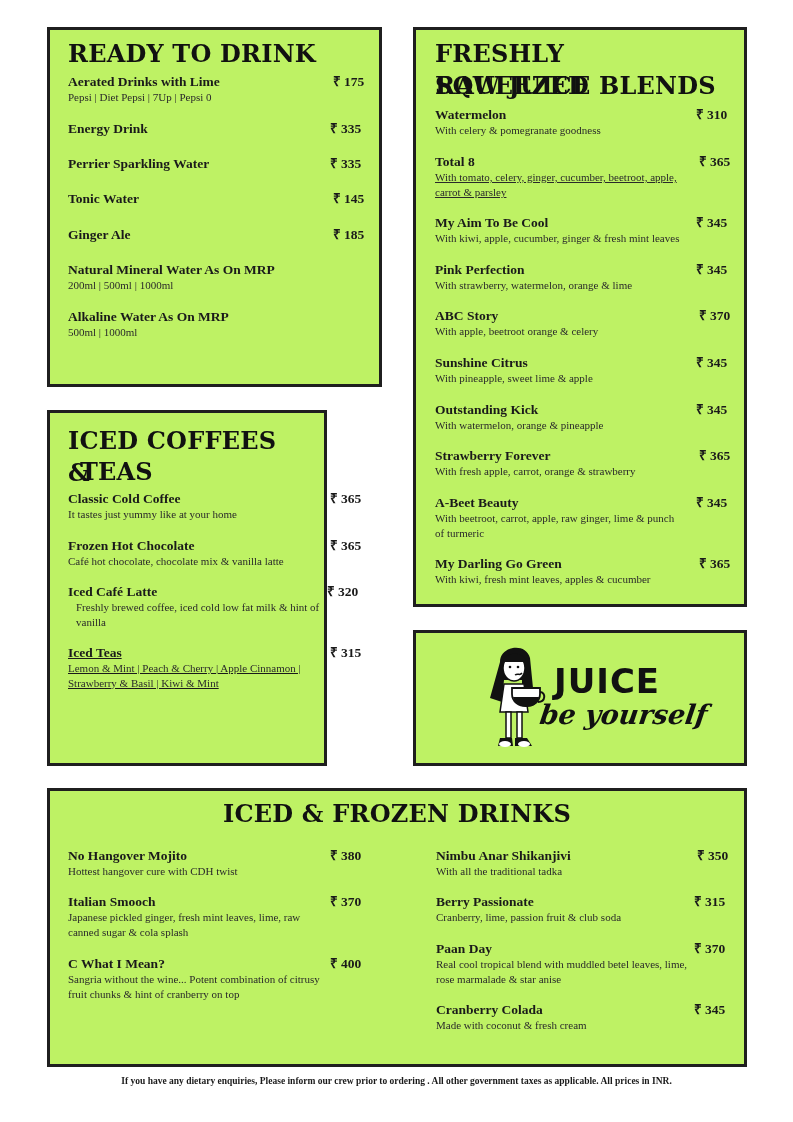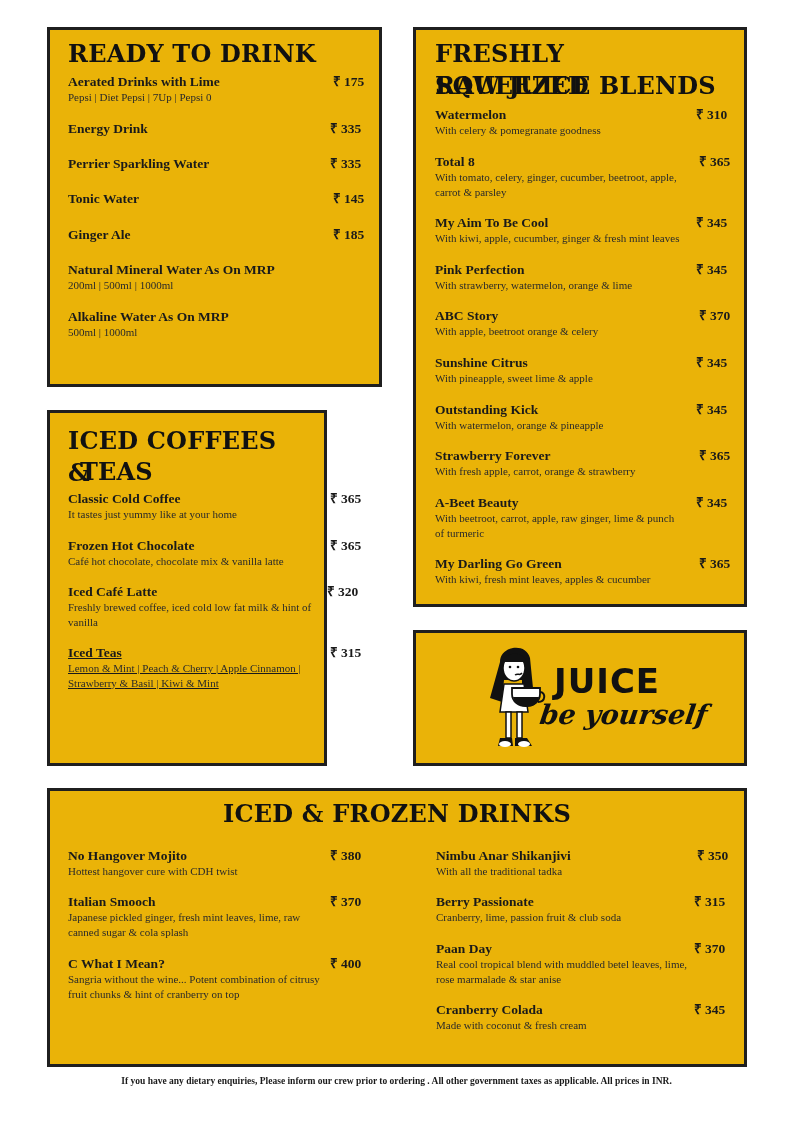--- a/index.html
+++ b/index.html
@@ -1,18 +1,18 @@
 <!DOCTYPE html>
 <html><head>
 <meta charset="utf-8">
 <style>
   * { box-sizing: border-box; margin: 0; padding: 0; }
   html, body { width: 793px; height: 1122px; background: #ffffff; overflow: hidden; }
   body { position: relative; font-family: "DejaVu Serif", "Liberation Serif", serif; color: #1a1a1a; }
-  .box { position: absolute; border: 3px solid #1f1f1f; background: #eab308; }
+  .box { position: absolute; border: 3px solid #1f1f1f; background: #bef264; }
   .heading {
     font-family: "DejaVu Serif", serif; font-weight: bold; color: #111;
     font-size: 24px; line-height: 32px; letter-spacing: 0.2px; text-transform: uppercase;
   }
   .item { position: absolute; left: 0; right: 0; }
   .item-name { font-family: "Liberation Serif", serif; font-weight: bold; font-size: 13.5px; line-height: 16px; color: #1a1a1a; }
   .item-price { position: absolute; top: 0; font-family: "Liberation Serif", serif; font-weight: bold; font-size: 13.5px; line-height: 16px; color: #1a1a1a; white-space: nowrap; }
   .item-desc { font-family: "Liberation Serif", serif; font-size: 11px; line-height: 15px; color: #2a2a2a; }
   .footer-note { position: absolute; left: 0; right: 0; top: 1076px; text-align: center; font-family: "Liberation Serif", serif; font-weight: bold; font-size: 9.5px; color: #1a1a1a; }
   .logo-word { position: absolute; font-family: "DejaVu Sans", sans-serif; font-weight: bold; font-size: 34px; letter-spacing: 1px; color: #111; }
@@ -66,21 +66,21 @@
       <div class="item-desc">It tastes just yummy like at your home</div>
     </div>
     <div class="item" style="top:125px;">
       <div class="item-name">Frozen Hot Chocolate</div>
       <div class="item-price" style="left:262px;">₹ 365</div>
       <div class="item-desc">Café hot chocolate, chocolate mix &amp; vanilla latte</div>
     </div>
     <div class="item" style="top:171px;">
       <div class="item-name">Iced Café Latte</div>
       <div class="item-price" style="left:259px;">₹ 320</div>
-      <div class="item-desc" style="width:275px;">Freshly brewed coffee, iced cold low fat milk &amp; hint of vanilla</div>
+      <div class="item-desc" style="width:275px;margin-left:8px;">Freshly brewed coffee, iced cold low fat milk &amp; hint of vanilla</div>
     </div>
     <div class="item" style="top:232px;text-decoration:underline;">
       <div class="item-name">Iced Teas</div>
       <div class="item-price" style="left:262px;">₹ 315</div>
       <div class="item-desc" style="width:275px;">Lemon &amp; Mint | Peach &amp; Cherry | Apple Cinnamon | Strawberry &amp; Basil | Kiwi &amp; Mint</div>
     </div>
   </div>
 </div>
 
 <div class="box" style="left:413px; top:27px; width:334px; height:580px;">
@@ -88,21 +88,21 @@
     <div class="heading" style="position:absolute; left:0; top:8px;">FRESHLY SQUEEZED</div>
     <div class="heading" style="position:absolute; left:0; top:40px;">RAW JUICE BLENDS</div>
     <div class="item" style="top:77px;">
       <div class="item-name">Watermelon</div>
       <div class="item-price" style="left:261px;">₹ 310</div>
       <div class="item-desc">With celery &amp; pomegranate goodness</div>
     </div>
     <div class="item" style="top:124px;">
       <div class="item-name">Total 8</div>
       <div class="item-price" style="left:264px;">₹ 365</div>
-      <div class="item-desc" style="width:255px;">With tomato, celery, ginger, cucumber, beetroot, apple, carrot &amp; parsley</div>
+      <div class="item-desc" style="width:255px;text-decoration:underline;">With tomato, celery, ginger, cucumber, beetroot, apple, carrot &amp; parsley</div>
     </div>
     <div class="item" style="top:185px;">
       <div class="item-name">My Aim To Be Cool</div>
       <div class="item-price" style="left:261px;">₹ 345</div>
       <div class="item-desc" style="white-space:nowrap;">With kiwi, apple, cucumber, ginger &amp; fresh mint leaves</div>
     </div>
     <div class="item" style="top:232px;">
       <div class="item-name">Pink Perfection</div>
       <div class="item-price" style="left:261px;">₹ 345</div>
       <div class="item-desc">With strawberry, watermelon, orange &amp; lime</div>

